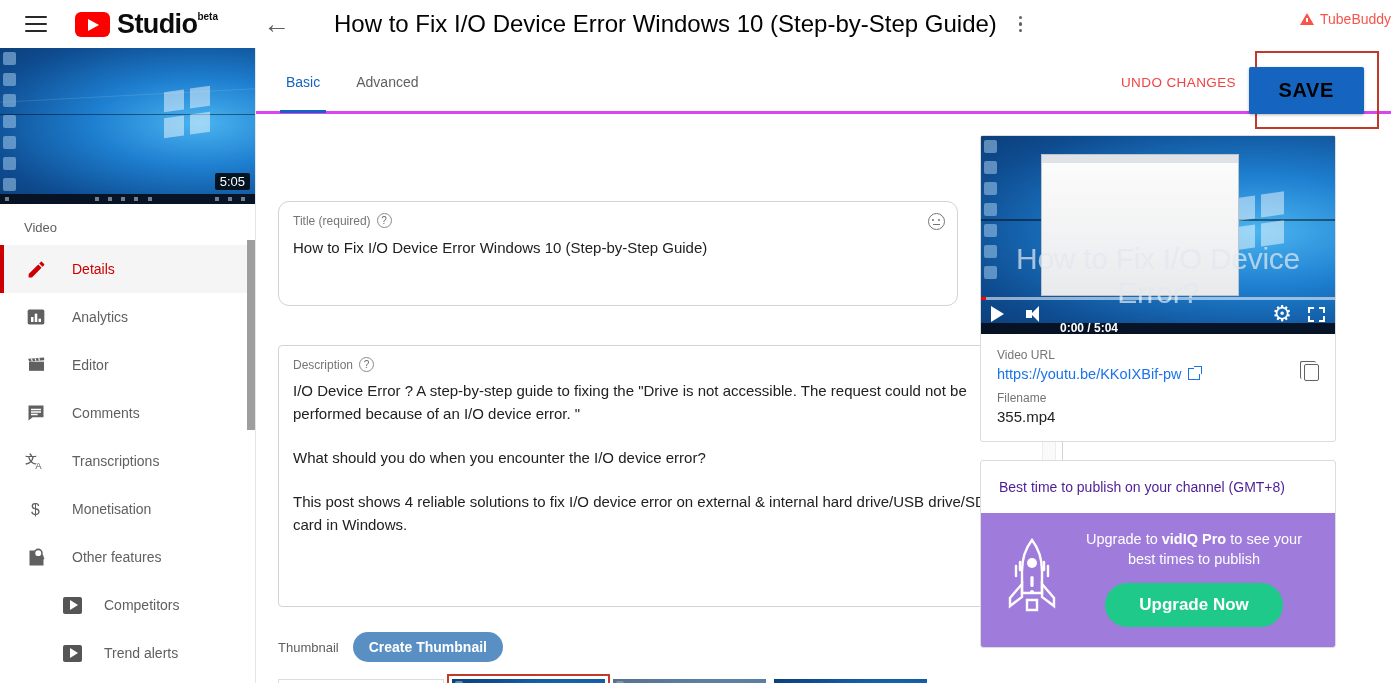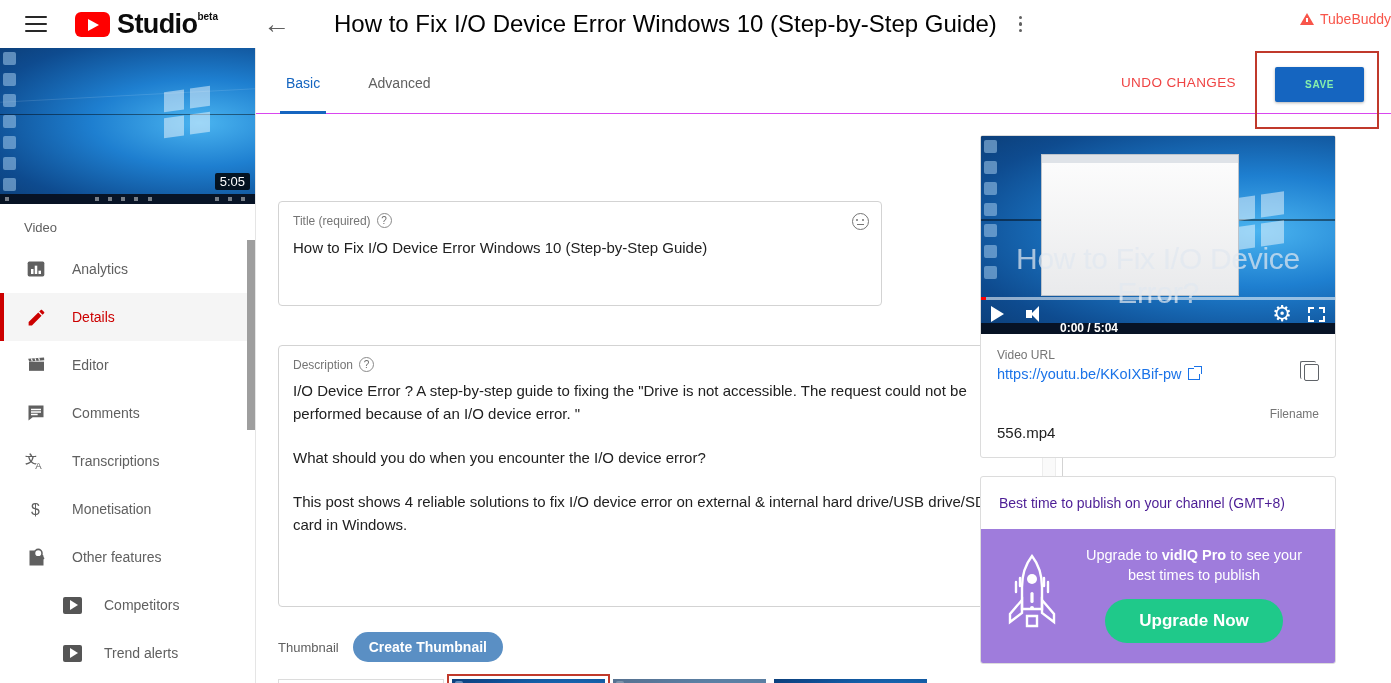--- a/index.html
+++ b/index.html
@@ -86,54 +86,54 @@
   .viq-ico { width:19px;height:17px;background:#555;border-radius:2px;position:relative;
              display:flex;align-items:center;justify-content:center; }
   .viq-ico::after{content:"";width:0;height:0;border-left:8px solid #fff;
       border-top:5px solid transparent;border-bottom:5px solid transparent;margin-left:3px;}
   .sb-scroll { position:absolute; left:247px; top:192px; width:8px; height:190px;
                background:#9e9e9e; border-radius:0; cursor:pointer; }
 
   
   .main { position:absolute; top:48px; left:256px; width:1135px; height:635px;
           background:#fff; }
-  .tabbar { position:relative; height:66px; border-bottom:1px solid #d946ef;
-            display:flex; align-items:center;gap:12px; }
+  .tabbar { position:relative; height:66px; border-bottom:3px solid #d946ef;
+            display:flex; align-items:center; }
   .tab { font-size:14px; color:#606060; padding:0 6px; margin-left:24px;
          height:66px; line-height:70px; cursor:pointer; position:relative; }
   .tab:first-child { margin-left:24px; }
   .tab.active { color:#1565c0; font-weight:500; }
   .tab.active::after { content:""; position:absolute; left:0; bottom:0;
                        width:100%; height:3px; background:#1565c0; }
   .undo-changes { position:absolute; right:155px; top:27px; font-size:13.5px;
                   color:#ef4444; letter-spacing:.4px; cursor:pointer; font-weight:500;}
   .save-box { position:absolute; right:12px; top:3px; width:124px; height:78px;
               border:2px solid #c0392b; }
-  .save-btn { position:absolute; right:27px; top:19px; background:#1565c0; color:#86efac;
-              font-size:10px; font-weight:bold; letter-spacing:.6px;
+  .save-btn { position:absolute; right:27px; top:19px; background:#1565c0; color:#000000;
+              font-size:20px; font-weight:bold; letter-spacing:.6px;
               padding:12px 30px; border:none; border-radius:2px; cursor:pointer;
               box-shadow:0 1px 3px rgba(0,0,0,.3); }
 
   
   .content { position:relative; padding:0; }
   .field { position:absolute; border:1px solid #d3d3d3; border-radius:4px;
            background:#fff; }
   .field-label { font-size:12px; color:#757575; display:flex; align-items:center; }
   .help-q { display:inline-flex; width:15px; height:15px; border:1.3px solid #8a8a8a;
             border-radius:50%; color:#6b6b6b; font-size:10px; align-items:center;
             justify-content:center; margin-left:6px; cursor:pointer; flex:none; }
   .emoji-ico { position:absolute; right:12px; top:11px; width:17px; height:17px;
                border:1.3px solid #757575; border-radius:50%; cursor:pointer; }
   .emoji-ico::before{content:"";position:absolute;left:3px;top:4.5px;width:2px;height:2px;
     background:#757575;border-radius:50%;box-shadow:6px 0 0 #757575;}
   .emoji-ico::after{content:"";position:absolute;left:3.5px;top:9.5px;width:7px;height:1.4px;
     background:#757575;}
   .field-value { font-size:15px; color:#212121; line-height:23px; }
 
-  #title-field { left:22px; top:87px; width:604px; height:105px; padding:11px 14px; }
+  #title-field { left:22px; top:87px; width:680px; height:105px; padding:11px 14px;border-radius:11px; }
   #desc-field  { left:22px; top:231px; width:785px; height:262px; padding:11px 14px;
                  overflow:hidden; }
   .desc-text { margin-top:7px; padding-right:30px; }
   .desc-text p { margin-bottom:21px; }
   .desc-scroll { position:absolute; right:6px; top:34px; width:14px; height:160px;
                  background:#fafafa; border:1px solid #ededed; cursor:pointer; }
   .desc-scroll .arw { position:absolute; left:3px; width:0;height:0;
       border-left:4px solid transparent;border-right:4px solid transparent; }
   .desc-scroll .up { top:4px; border-bottom:5px solid #9a9a9a; }
   .desc-scroll .dn { bottom:4px; border-top:5px solid #9a9a9a; }
@@ -275,39 +275,39 @@
           <i style="left:148px"></i>
         <i style="left:215px"></i>
           <i style="left:228px"></i>
           <i style="left:241px"></i>
       </div>
       <div class="dur-badge">5:05</div>
     </div>
 
     <div class="sb-section">Video</div>
 
+    <div class="sb-item active">
+      <span class="sb-ico">
+        <svg width="21" height="21" viewBox="0 0 24 24">
+            <path fill="#cc0000" d="M3 17.2V21h3.8L17.8 10 14 6.2 3 17.2zM20.7 7.1c.4-.4.4-1 0-1.4l-2.4-2.4c-.4-.4-1-.4-1.4 0l-1.8 1.8L18.9 8.9l1.8-1.8z"></path>
+          </svg>
+      </span>
+      <span>Details</span>
+    </div>
+
     <div class="sb-item">
       <span class="sb-ico">
         <svg width="20" height="20" viewBox="0 0 24 24">
             <rect x="2" y="3" width="20" height="18" rx="2" fill="#606060"></rect>
             <rect x="6" y="12" width="3" height="6" fill="#fff"></rect>
             <rect x="10.5" y="8" width="3" height="10" fill="#fff"></rect>
             <rect x="15" y="14" width="3" height="4" fill="#fff"></rect>
           </svg>
       </span>
       <span>Analytics</span>
-    </div>
-
-    <div class="sb-item active">
-      <span class="sb-ico">
-        <svg width="21" height="21" viewBox="0 0 24 24">
-            <path fill="#cc0000" d="M3 17.2V21h3.8L17.8 10 14 6.2 3 17.2zM20.7 7.1c.4-.4.4-1 0-1.4l-2.4-2.4c-.4-.4-1-.4-1.4 0l-1.8 1.8L18.9 8.9l1.8-1.8z"></path>
-          </svg>
-      </span>
-      <span>Details</span>
     </div>
 
     <div class="sb-item">
       <span class="sb-ico">
         <svg width="21" height="20" viewBox="0 0 24 24">
             <path fill="#606060" d="M3 8h18v11H3z"></path>
             <path fill="#606060" d="M2 4.5l19-1.5.3 3.4L3.3 7.9z"></path>
             <path fill="#fff" d="M6.6 4.2l.9 2.9-1.4.1-.9-2.9zM11 3.9l.9 2.9-1.4.1-.9-2.9zM15.4 3.6l.9 2.9-1.4.1-.9-2.9z"></path>
           </svg>
       </span>
@@ -486,22 +486,22 @@
                 <i class="c"></i>
                 <i class="d"></i>
             </span>
           </div>
         </div>
 
         <div class="url-block">
           <div class="sm-label">Video URL</div>
           <a class="url-link">https://youtu.be/KKoIXBif-pw</a><span class="ext-ico"></span>
           <div class="copy-ico"></div>
-          <div class="sm-label" style="margin-top:24px;text-align:right;">Filename</div>
-          <div class="fname">556.mp4</div>
+          <div class="sm-label" style="margin-top:8px;">Filename</div>
+          <div class="fname">355.mp4</div>
         </div>
       </div>
 
       <div class="viq-card">
         <div class="viq-head">Best time to publish on your channel (GMT+8)</div>
         <div class="viq-promo">
           <svg class="rocket" viewBox="0 0 64 84">
             <path d="M32 4c7 9 10 20 10 31v22H22V35C22 24 25 13 32 4z" fill="none" stroke="#fff" stroke-width="2.4"></path>
             <circle cx="32" cy="27" r="5" fill="#fff"></circle>
             <rect x="30.4" y="40" width="3.2" height="11" rx="1.6" fill="#fff"></rect>

